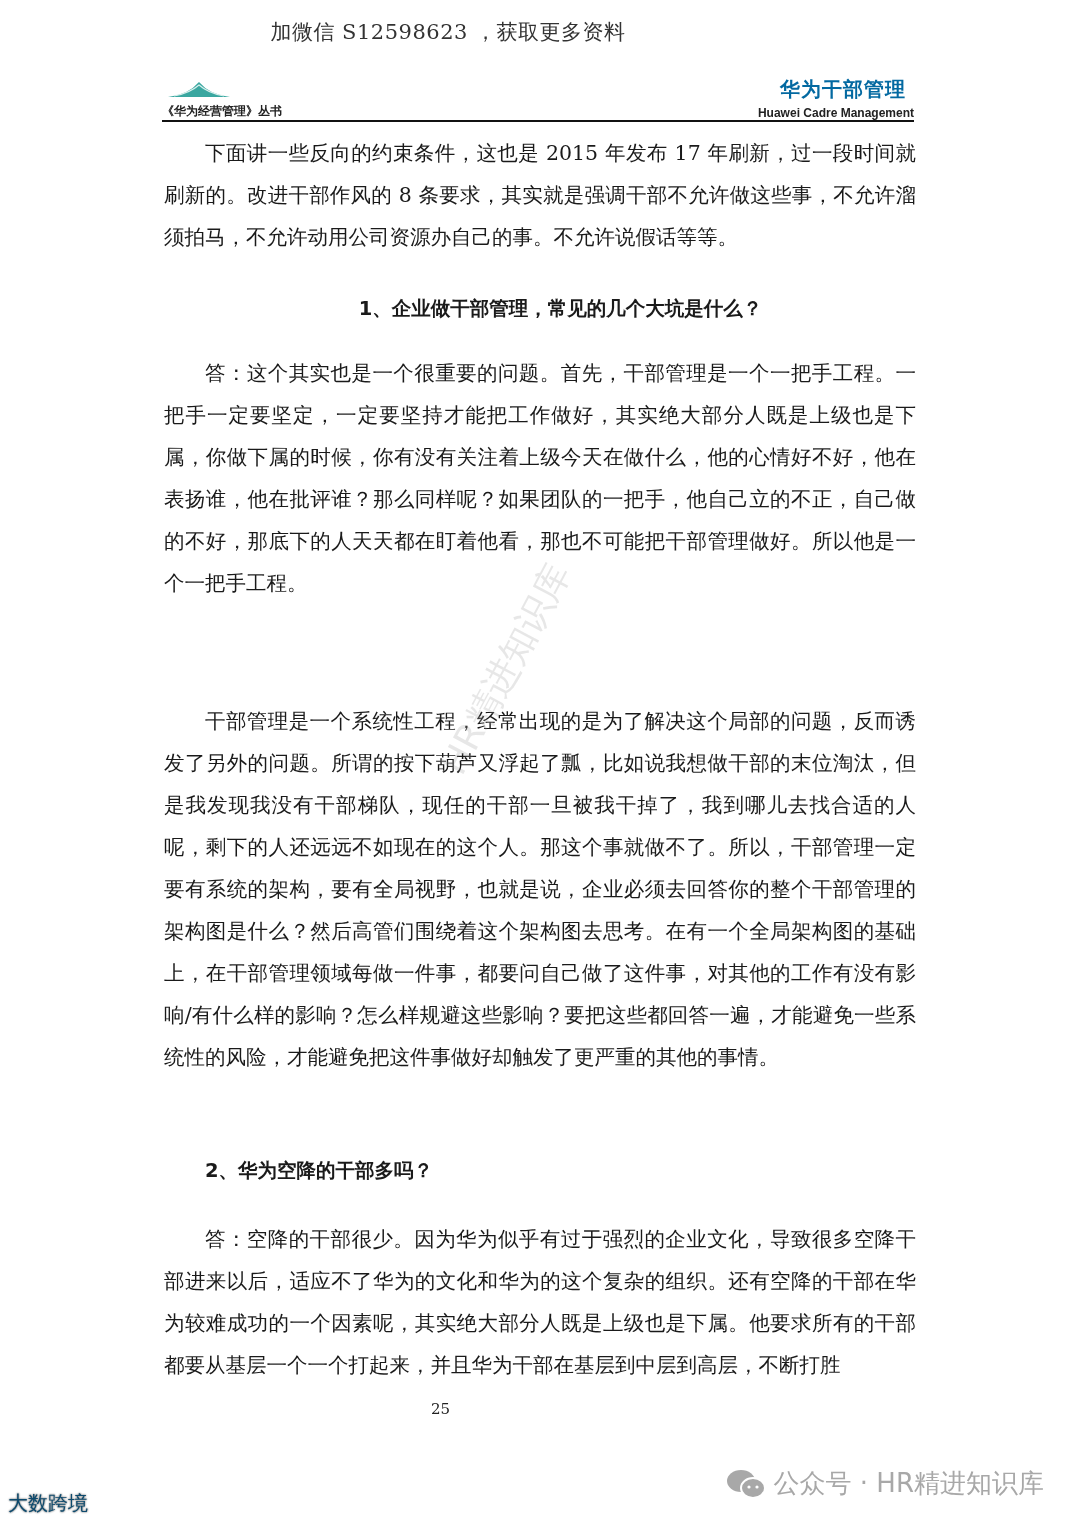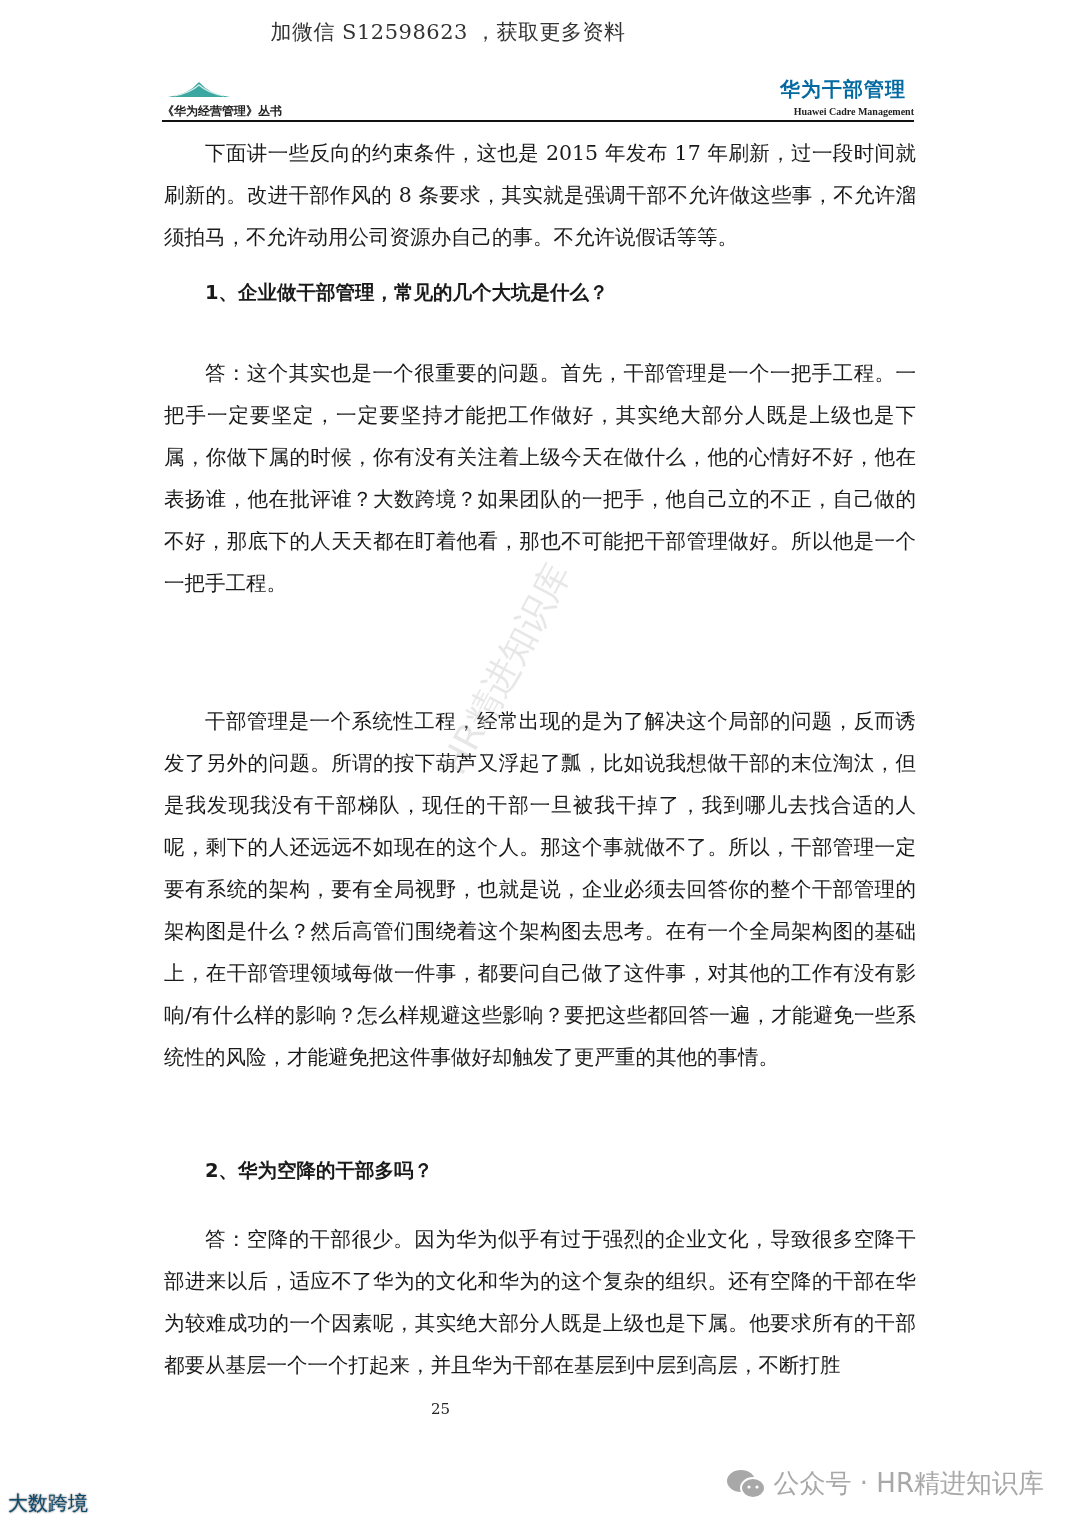--- a/index.html
+++ b/index.html
@@ -7,22 +7,22 @@
            font-family: "DejaVu Serif", "Liberation Serif", serif; color: #1a1a1a; }
     .top-banner { position: absolute; top: 18px; left: 0; width: 896px; text-align: center;
                   font-size: 21px; color: #333; letter-spacing: 0.5px; }
     .header { position: absolute; top: 76px; left: 162px; width: 752px; height: 46px; }
     .header-rule { position: absolute; left: 0; right: 0; bottom: 0; height: 2px; background: #111; }
     .logo { position: absolute; left: 6px; top: 2px; width: 62px; height: 20px; }
     .series { position: absolute; left: 0; top: 27px; font-size: 12px; font-weight: bold; color: #222;
               font-family: "DejaVu Sans", sans-serif; text-align: center; }
     .brand-cn { position: absolute; right: 8px; top: 0; font-size: 20px; font-weight: bold; color: #0369a1;
                 font-family: "DejaVu Sans", sans-serif; letter-spacing: 1px; }
-    .brand-en { position: absolute; right: 0; top: 30px; font-size: 10px; color: #222;
-                font-family: Liberation Serif, serif; font-weight: bold; }
+    .brand-en { position: absolute; right: 0; top: 30px; font-size: 12px; color: #222;
+                font-family: Liberation Sans, sans-serif; font-weight: bold; }
     .content { position: absolute; left: 164px; width: 752px; font-size: 20.5px; line-height: 42px; }
     .para { text-indent: 41px; margin: 0; text-align: justify; }
     .heading { font-weight: bold; text-indent: 41px; margin: 0; font-family: "DejaVu Sans", sans-serif; font-size: 19.5px; }
     .page-number { position: absolute; top: 1400px; left: 0; width: 881px; text-align: center; font-size: 15px; color: #222; }
     .watermark { position: absolute; left: 430px; top: 760px; font-size: 36px; color: rgba(160,160,160,0.25);
                  transform: rotate(-62deg); transform-origin: left top; font-family: "DejaVu Sans", sans-serif;
                  white-space: nowrap; pointer-events: none; }
     .wechat-mark { position: absolute; right: 36px; top: 1466px; font-size: 26px; color: #a8a8a8;
                    font-family: "DejaVu Sans", sans-serif; display: flex; align-items: center; gap: 8px; }
     .corner-mark { position: absolute; left: 8px; top: 1490px; font-size: 20px; color: #0c4a6e;
@@ -41,26 +41,26 @@
   <div class="series">《华为经营管理》丛书</div>
   <div class="brand-cn">华为干部管理</div>
   <div class="brand-en">Huawei Cadre Management</div>
   <div class="header-rule"></div>
 </div>
 
 <div class="content" style="top:132px;">
   <p class="para">下面讲一些反向的约束条件，这也是 2015 年发布 17 年刷新，过一段时间就刷新的。改进干部作风的 8 条要求，其实就是强调干部不允许做这些事，不允许溜须拍马，不允许动用公司资源办自己的事。不允许说假话等等。</p>
 </div>
 
-<div class="content" style="top:272px;">
+<div class="content" style="top:288px;text-align:center;">
   <p class="heading">1、企业做干部管理，常见的几个大坑是什么？</p>
 </div>
 
 <div class="content" style="top:352px;">
-  <p class="para">答：这个其实也是一个很重要的问题。首先，干部管理是一个一把手工程。一把手一定要坚定，一定要坚持才能把工作做好，其实绝大部分人既是上级也是下属，你做下属的时候，你有没有关注着上级今天在做什么，他的心情好不好，他在表扬谁，他在批评谁？大数跨境？如果团队的一把手，他自己立的不正，自己做的不好，那底下的人天天都在盯着他看，那也不可能把干部管理做好。所以他是一个一把手工程。</p>
+  <p class="para">答：这个其实也是一个很重要的问题。首先，干部管理是一个一把手工程。一把手一定要坚定，一定要坚持才能把工作做好，其实绝大部分人既是上级也是下属，你做下属的时候，你有没有关注着上级今天在做什么，他的心情好不好，他在表扬谁，他在批评谁？那么同样呢？如果团队的一把手，他自己立的不正，自己做的不好，那底下的人天天都在盯着他看，那也不可能把干部管理做好。所以他是一个一把手工程。</p>
 </div>
 
 <div class="content" style="top:700px;">
   <p class="para">干部管理是一个系统性工程，经常出现的是为了解决这个局部的问题，反而诱发了另外的问题。所谓的按下葫芦又浮起了瓢，比如说我想做干部的末位淘汰，但是我发现我没有干部梯队，现任的干部一旦被我干掉了，我到哪儿去找合适的人呢，剩下的人还远远不如现在的这个人。那这个事就做不了。所以，干部管理一定要有系统的架构，要有全局视野，也就是说，企业必须去回答你的整个干部管理的架构图是什么？然后高管们围绕着这个架构图去思考。在有一个全局架构图的基础上，在干部管理领域每做一件事，都要问自己做了这件事，对其他的工作有没有影响/有什么样的影响？怎么样规避这些影响？要把这些都回答一遍，才能避免一些系统性的风险，才能避免把这件事做好却触发了更严重的其他的事情。</p>
 </div>
 
 <div class="content" style="top:1150px;">
   <p class="heading">2、华为空降的干部多吗？</p>
 </div>
 

